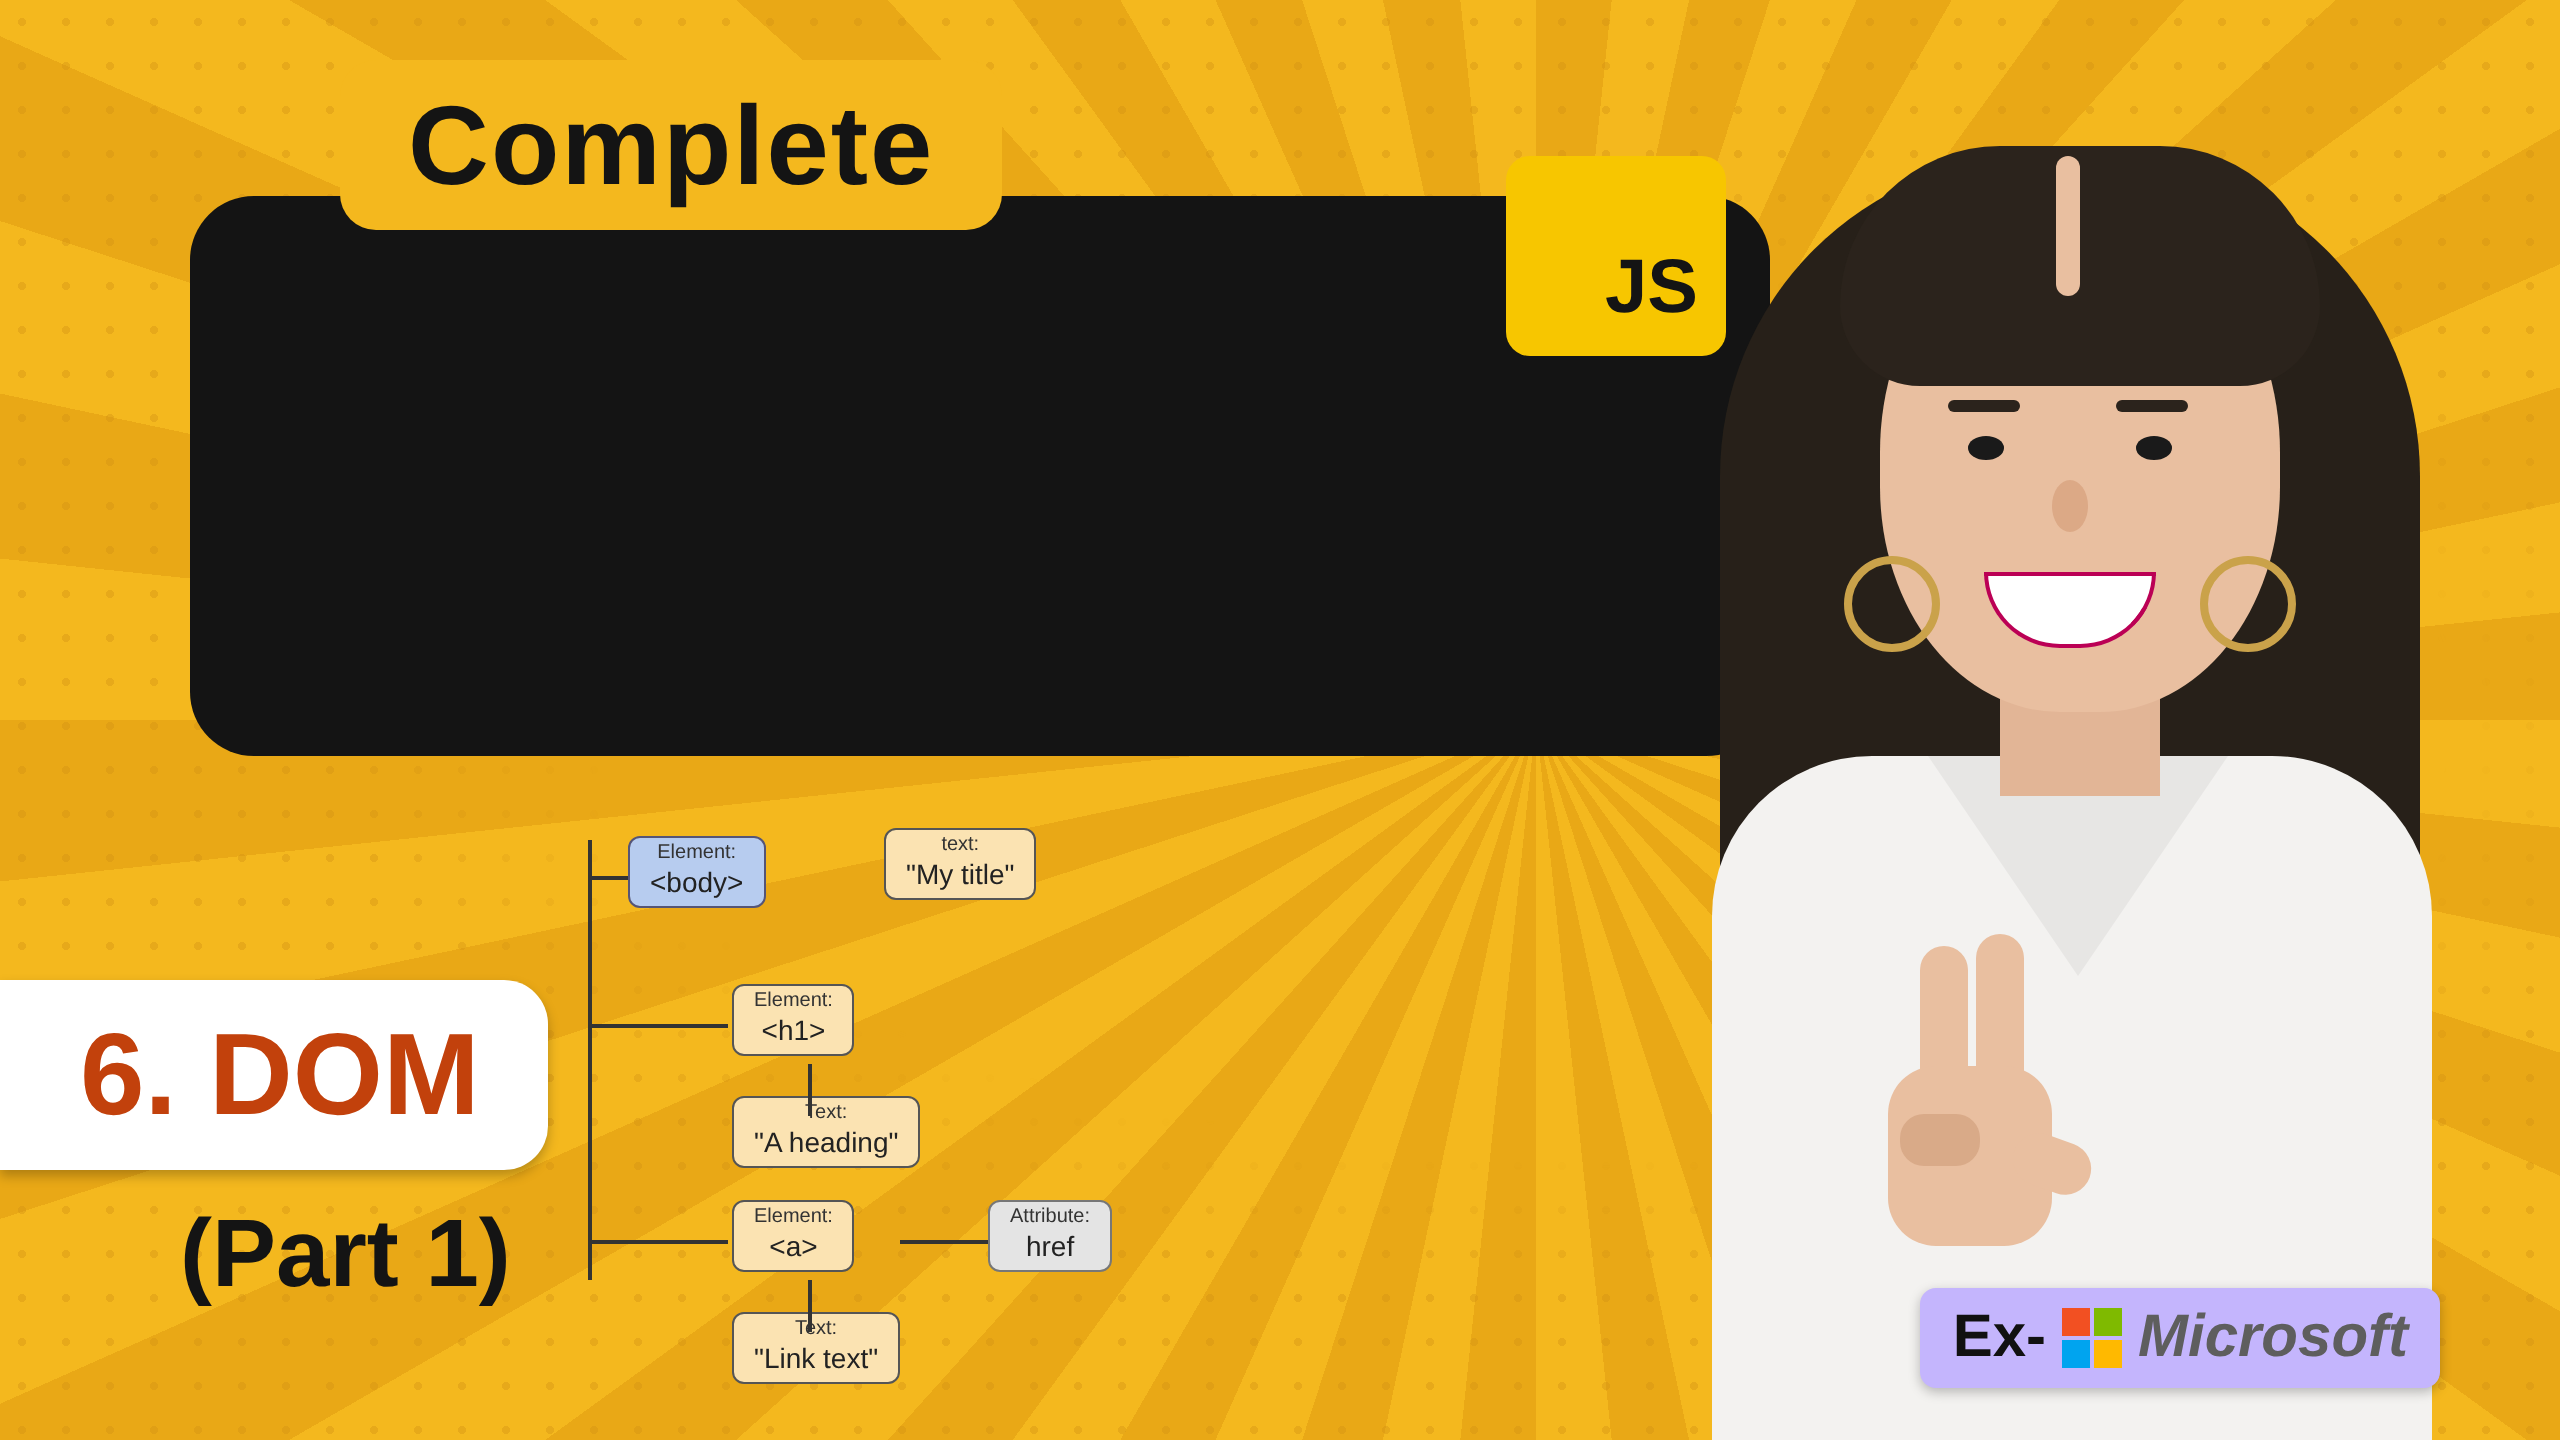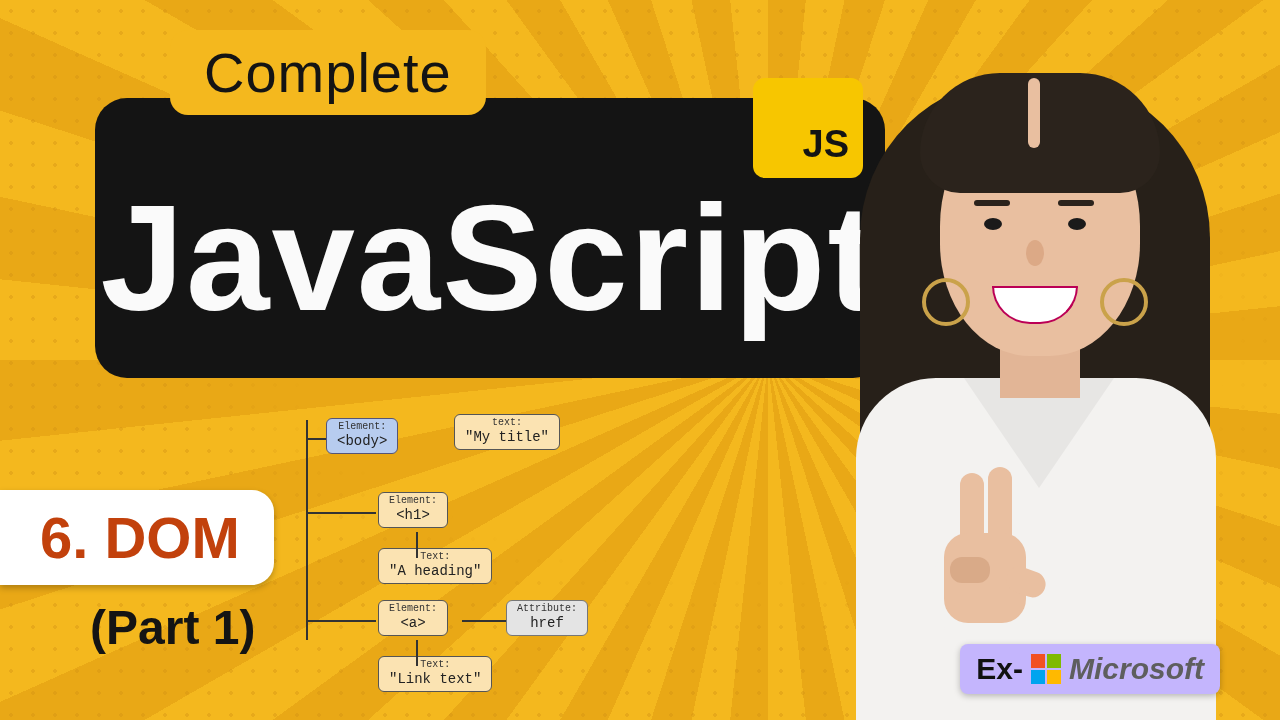--- a/index.html
+++ b/index.html
@@ -35,21 +35,21 @@
     position: absolute;
     left: 170px;
     top: 30px;
     background: #f4b81e;
     border-radius: 18px;
     padding: 10px 34px;
     z-index: 6;
   }
   .complete-badge span {
     font-size: 56px;
-    font-weight: 400;
+    font-weight: 700;
     color: #141414;
     letter-spacing: 1px;
   }
 
   
   .title-card {
     position: absolute;
     left: 95px;
     top: 98px;
     width: 790px;
@@ -112,26 +112,26 @@
     top: 600px;
     font-size: 48px;
     font-weight: 600;
     color: #141414;
     z-index: 6;
   }
 
   
   .dom-tree {
     position: absolute;
-    left: 292px;
+    left: 280px;
     top: 408px;
     width: 400px;
     height: 310px;
     z-index: 4;
-    font-family: Liberation Mono, monospace;
+    font-family: Liberation Sans, sans-serif;
   }
   .node {
     position: absolute;
     border: 1px solid #555;
     border-radius: 6px;
     padding: 2px 10px 3px 10px;
     text-align: center;
     font-size: 13px;
     line-height: 1.25;
     color: #222;
@@ -265,21 +265,20 @@
 </head>
 <body>
 
 <div class="sunburst"></div>
 <div class="halftone"></div>
 
 <div class="title-card">
   <div class="js-badge">
     <span>JS</span>
   </div>
-  <div class="main-title">JavaScript</div>
 </div>
 
 <div class="complete-badge">
   <span>Complete</span>
 </div>
 
 <div class="chapter-badge">
   <span>6. DOM</span>
 </div>
 <div class="part-label">(Part 1)</div>

